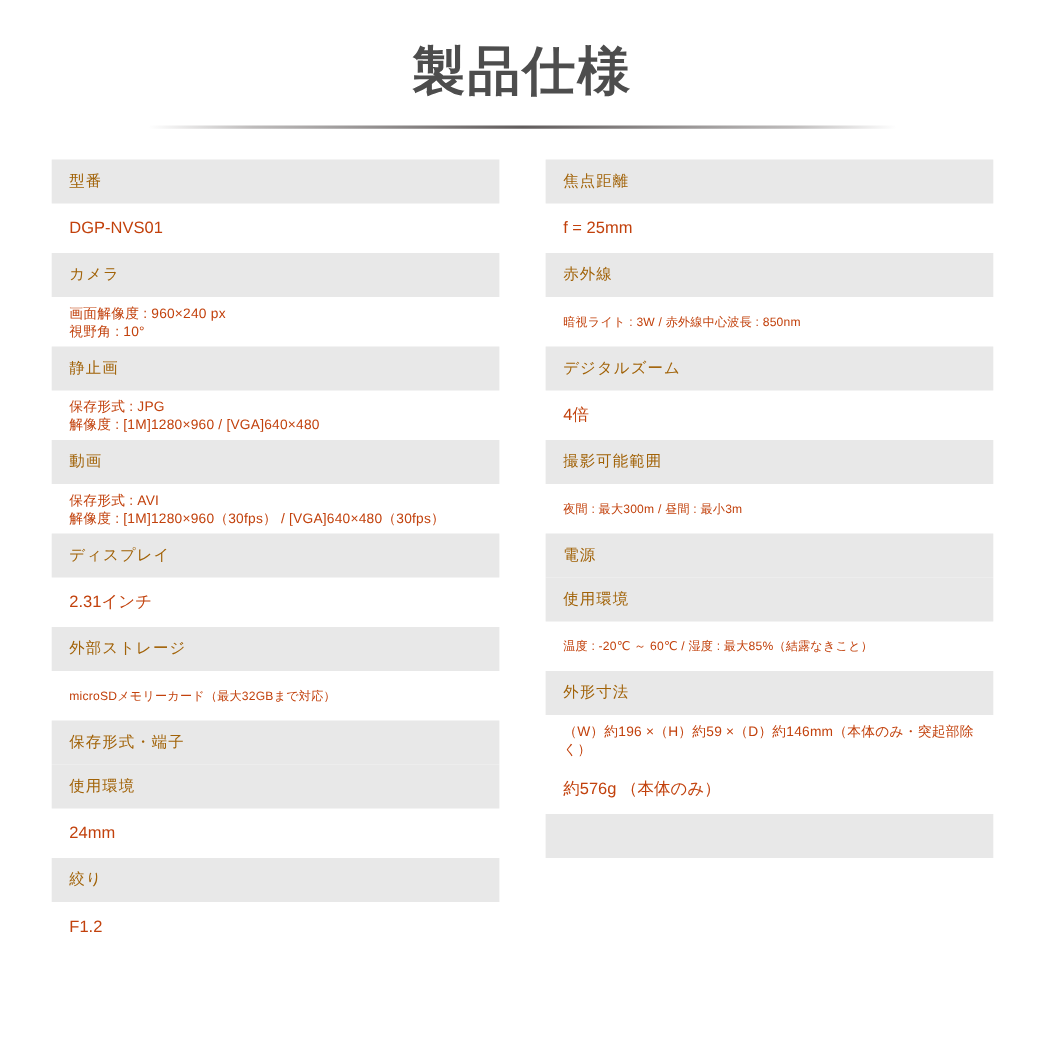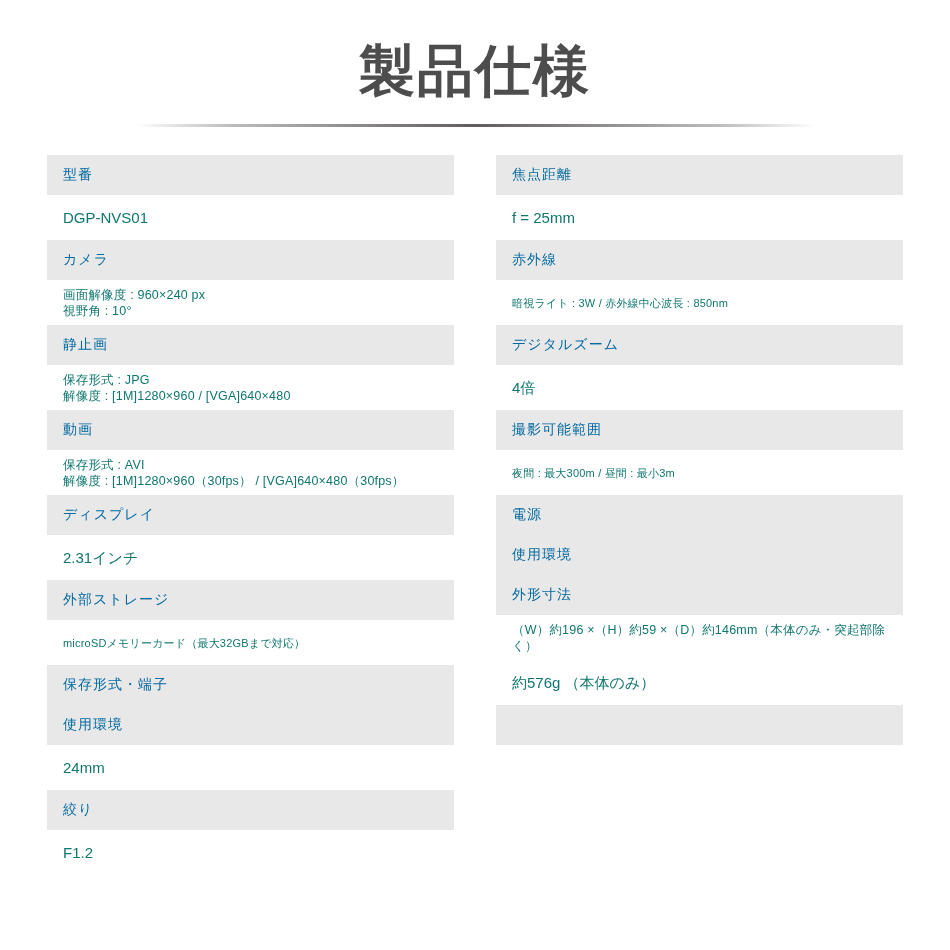--- a/index.html
+++ b/index.html
@@ -10,21 +10,21 @@
   }
   .page {
     width: 950px;
     height: 950px;
     background: #ffffff;
     overflow: hidden;
   }
   .page-title {
     margin-top: 36px;
     text-align: center;
-    font-size: 56px;
+    font-size: 48px;
     line-height: 1.25;
     font-weight: bold;
     color: #4d4d4d;
     letter-spacing: 2px;
   }
   .title-divider {
     width: 680px;
     height: 3px;
     margin: 18px auto 0 auto;
     background: linear-gradient(to right,
@@ -45,30 +45,30 @@
     flex: 1;
     min-width: 0;
   }
   .row-label {
     height: 40px;
     background: #e8e8e8;
     display: flex;
     align-items: center;
     padding: 0 16px;
     font-size: 14px;
-    color: #0369a1;
+    color: #a16207;
     letter-spacing: 1px;
     overflow: hidden;
   }
   .row-value {
     min-height: 45px;
     display: flex;
     align-items: center;
     padding: 2px 16px;
-    color: #0f766e;
+    color: #c2410c;
     white-space: pre-line;
     overflow: hidden;
   }
   .row-value.lg { font-size: 15px; line-height: 19px; }
   .row-value.md { font-size: 11px; line-height: 18px; letter-spacing: 0.2px; }
   .row-value.sm { font-size: 12.5px; line-height: 16px; letter-spacing: 0.2px; }
 </style>
 </head>
 <body>
 
@@ -135,20 +135,21 @@
       </div>
       <div>
         <div class="row-label">撮影可能範囲</div>
         <div class="row-value md">夜間 : 最大300m / 昼間 : 最小3m</div>
       </div>
       <div>
         <div class="row-label">電源</div>
       </div>
       <div>
         <div class="row-label">使用環境</div>
+        <div class="row-value md">温度 : -20℃ ～ 60℃ / 湿度 : 最大85%（結露なきこと）</div>
       </div>
       <div>
         <div class="row-label">外形寸法</div>
         <div class="row-value sm">（W）約196 ×（H）約59 ×（D）約146mm（本体のみ・突起部除く）</div>
       </div>
       <div>
         <div class="row-value lg">約576g （本体のみ）</div>
       </div>
       <div>
         <div class="row-label"></div>

